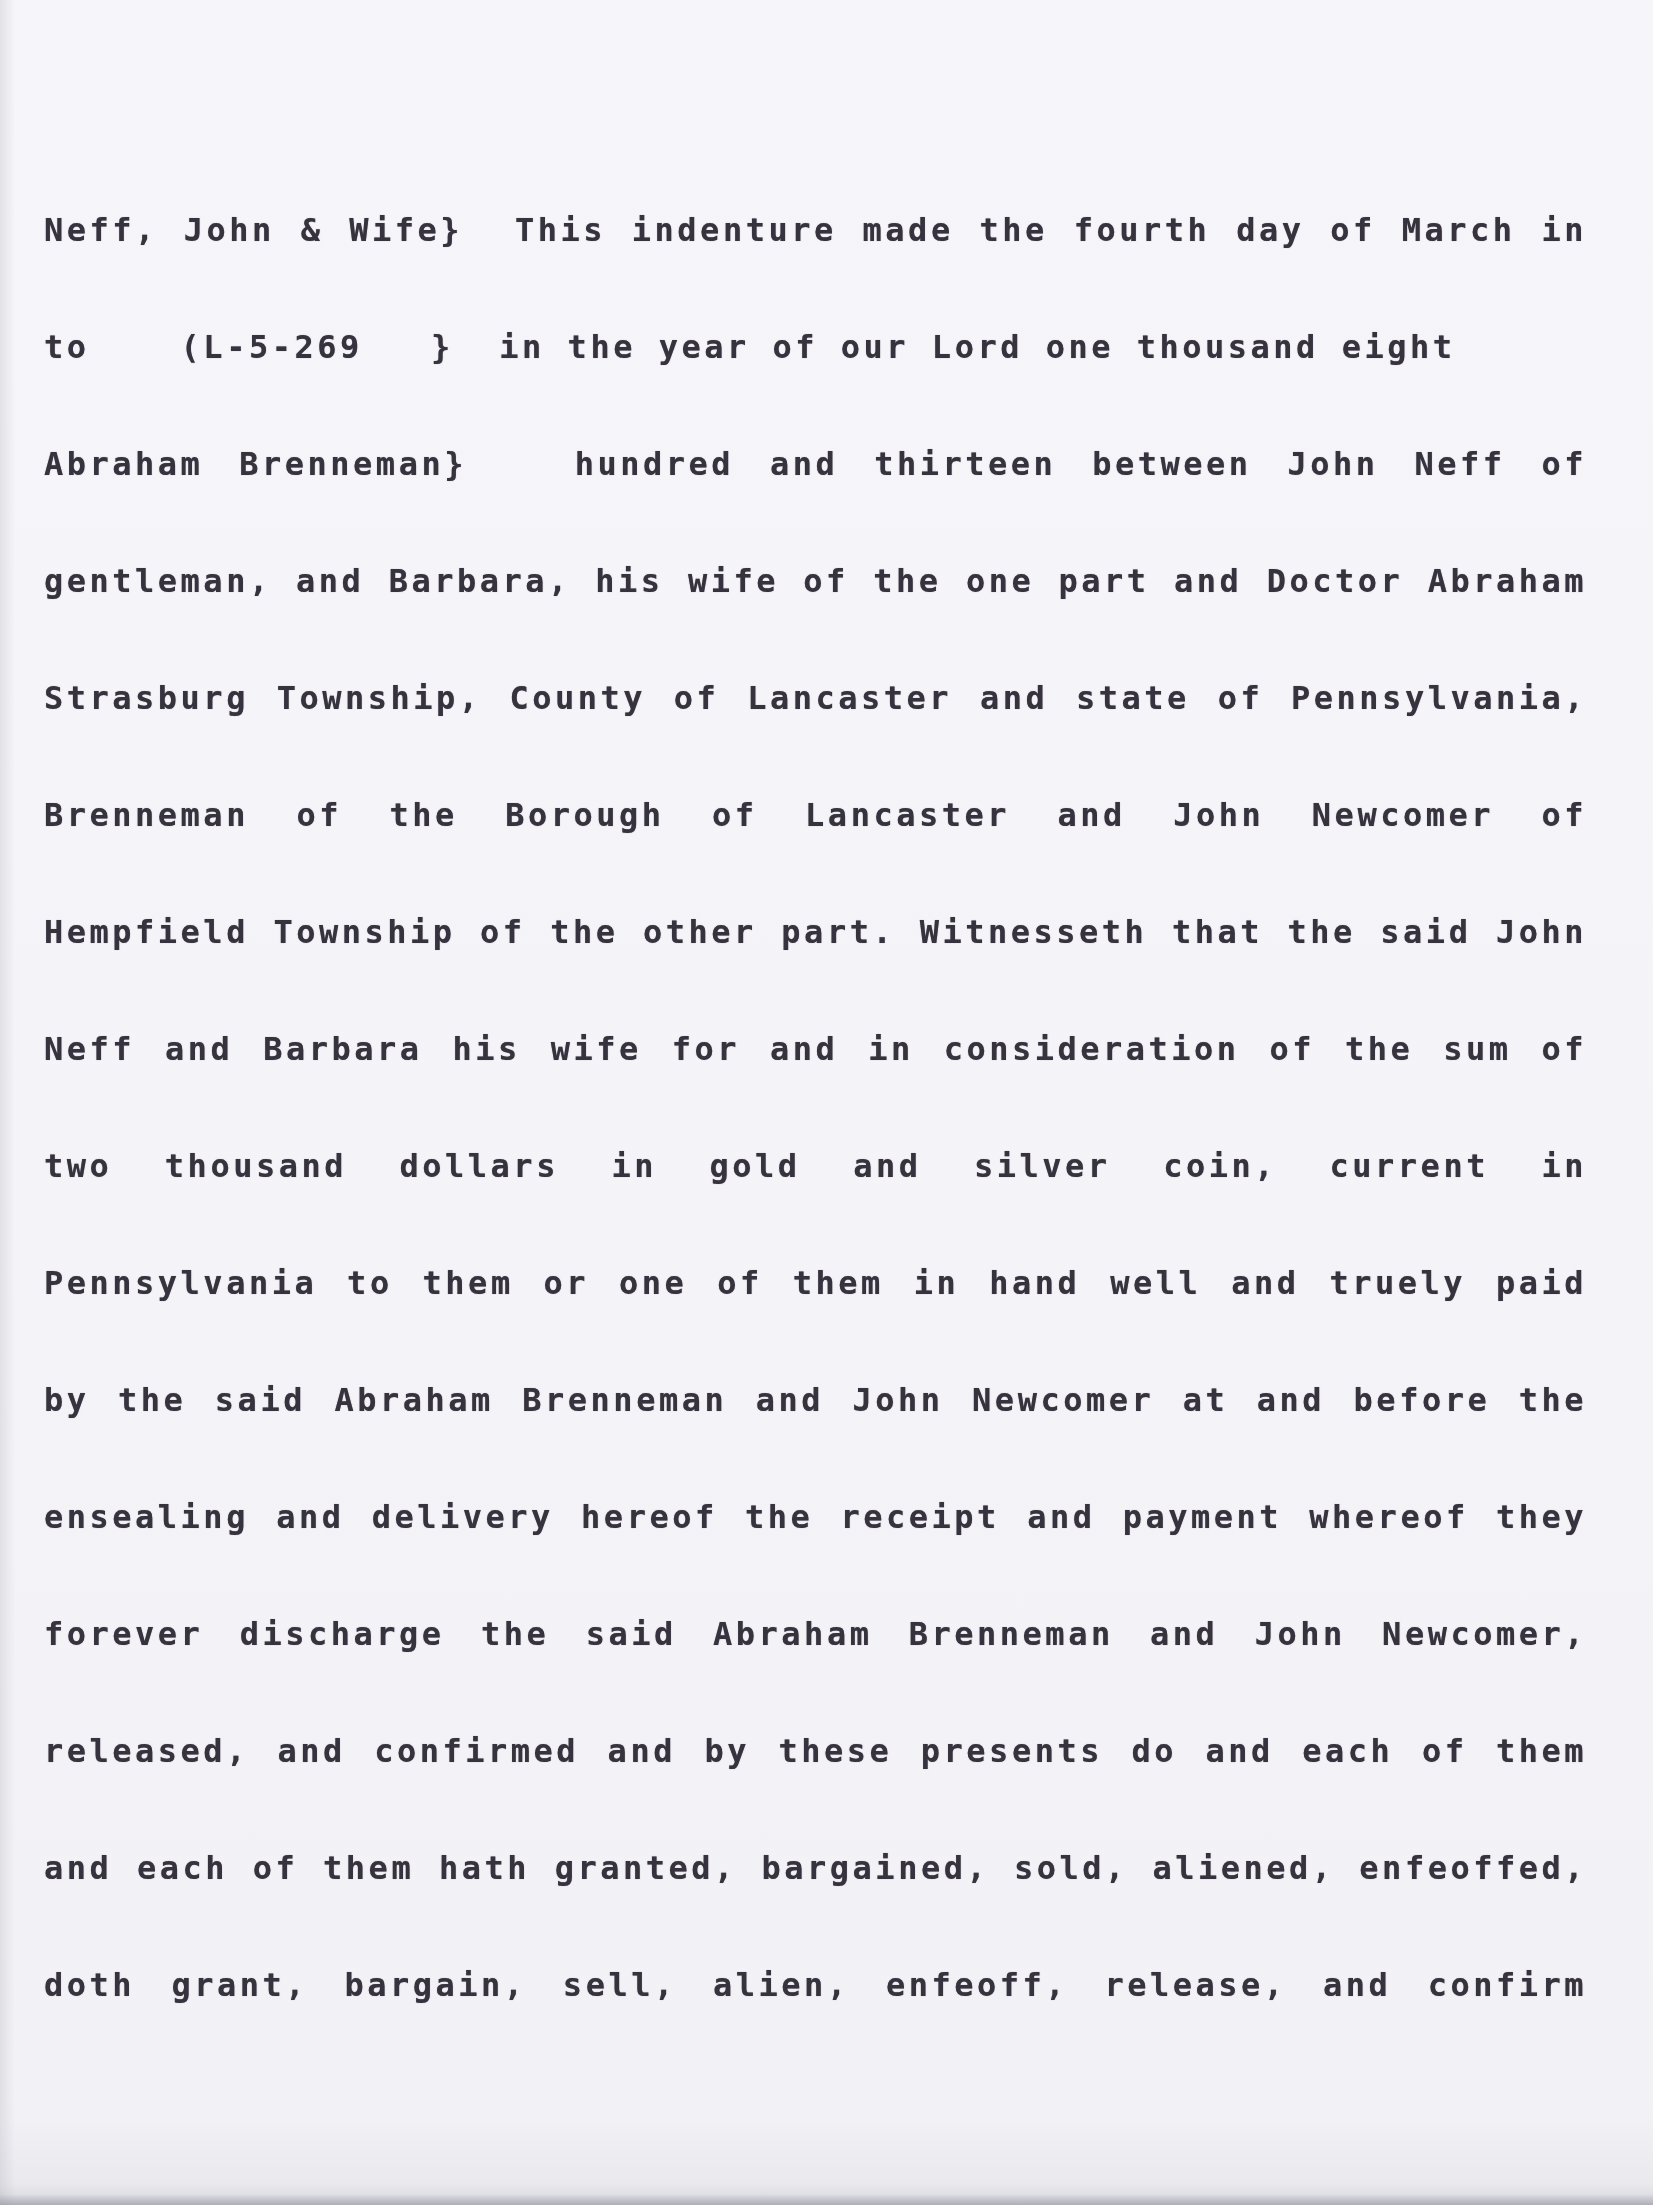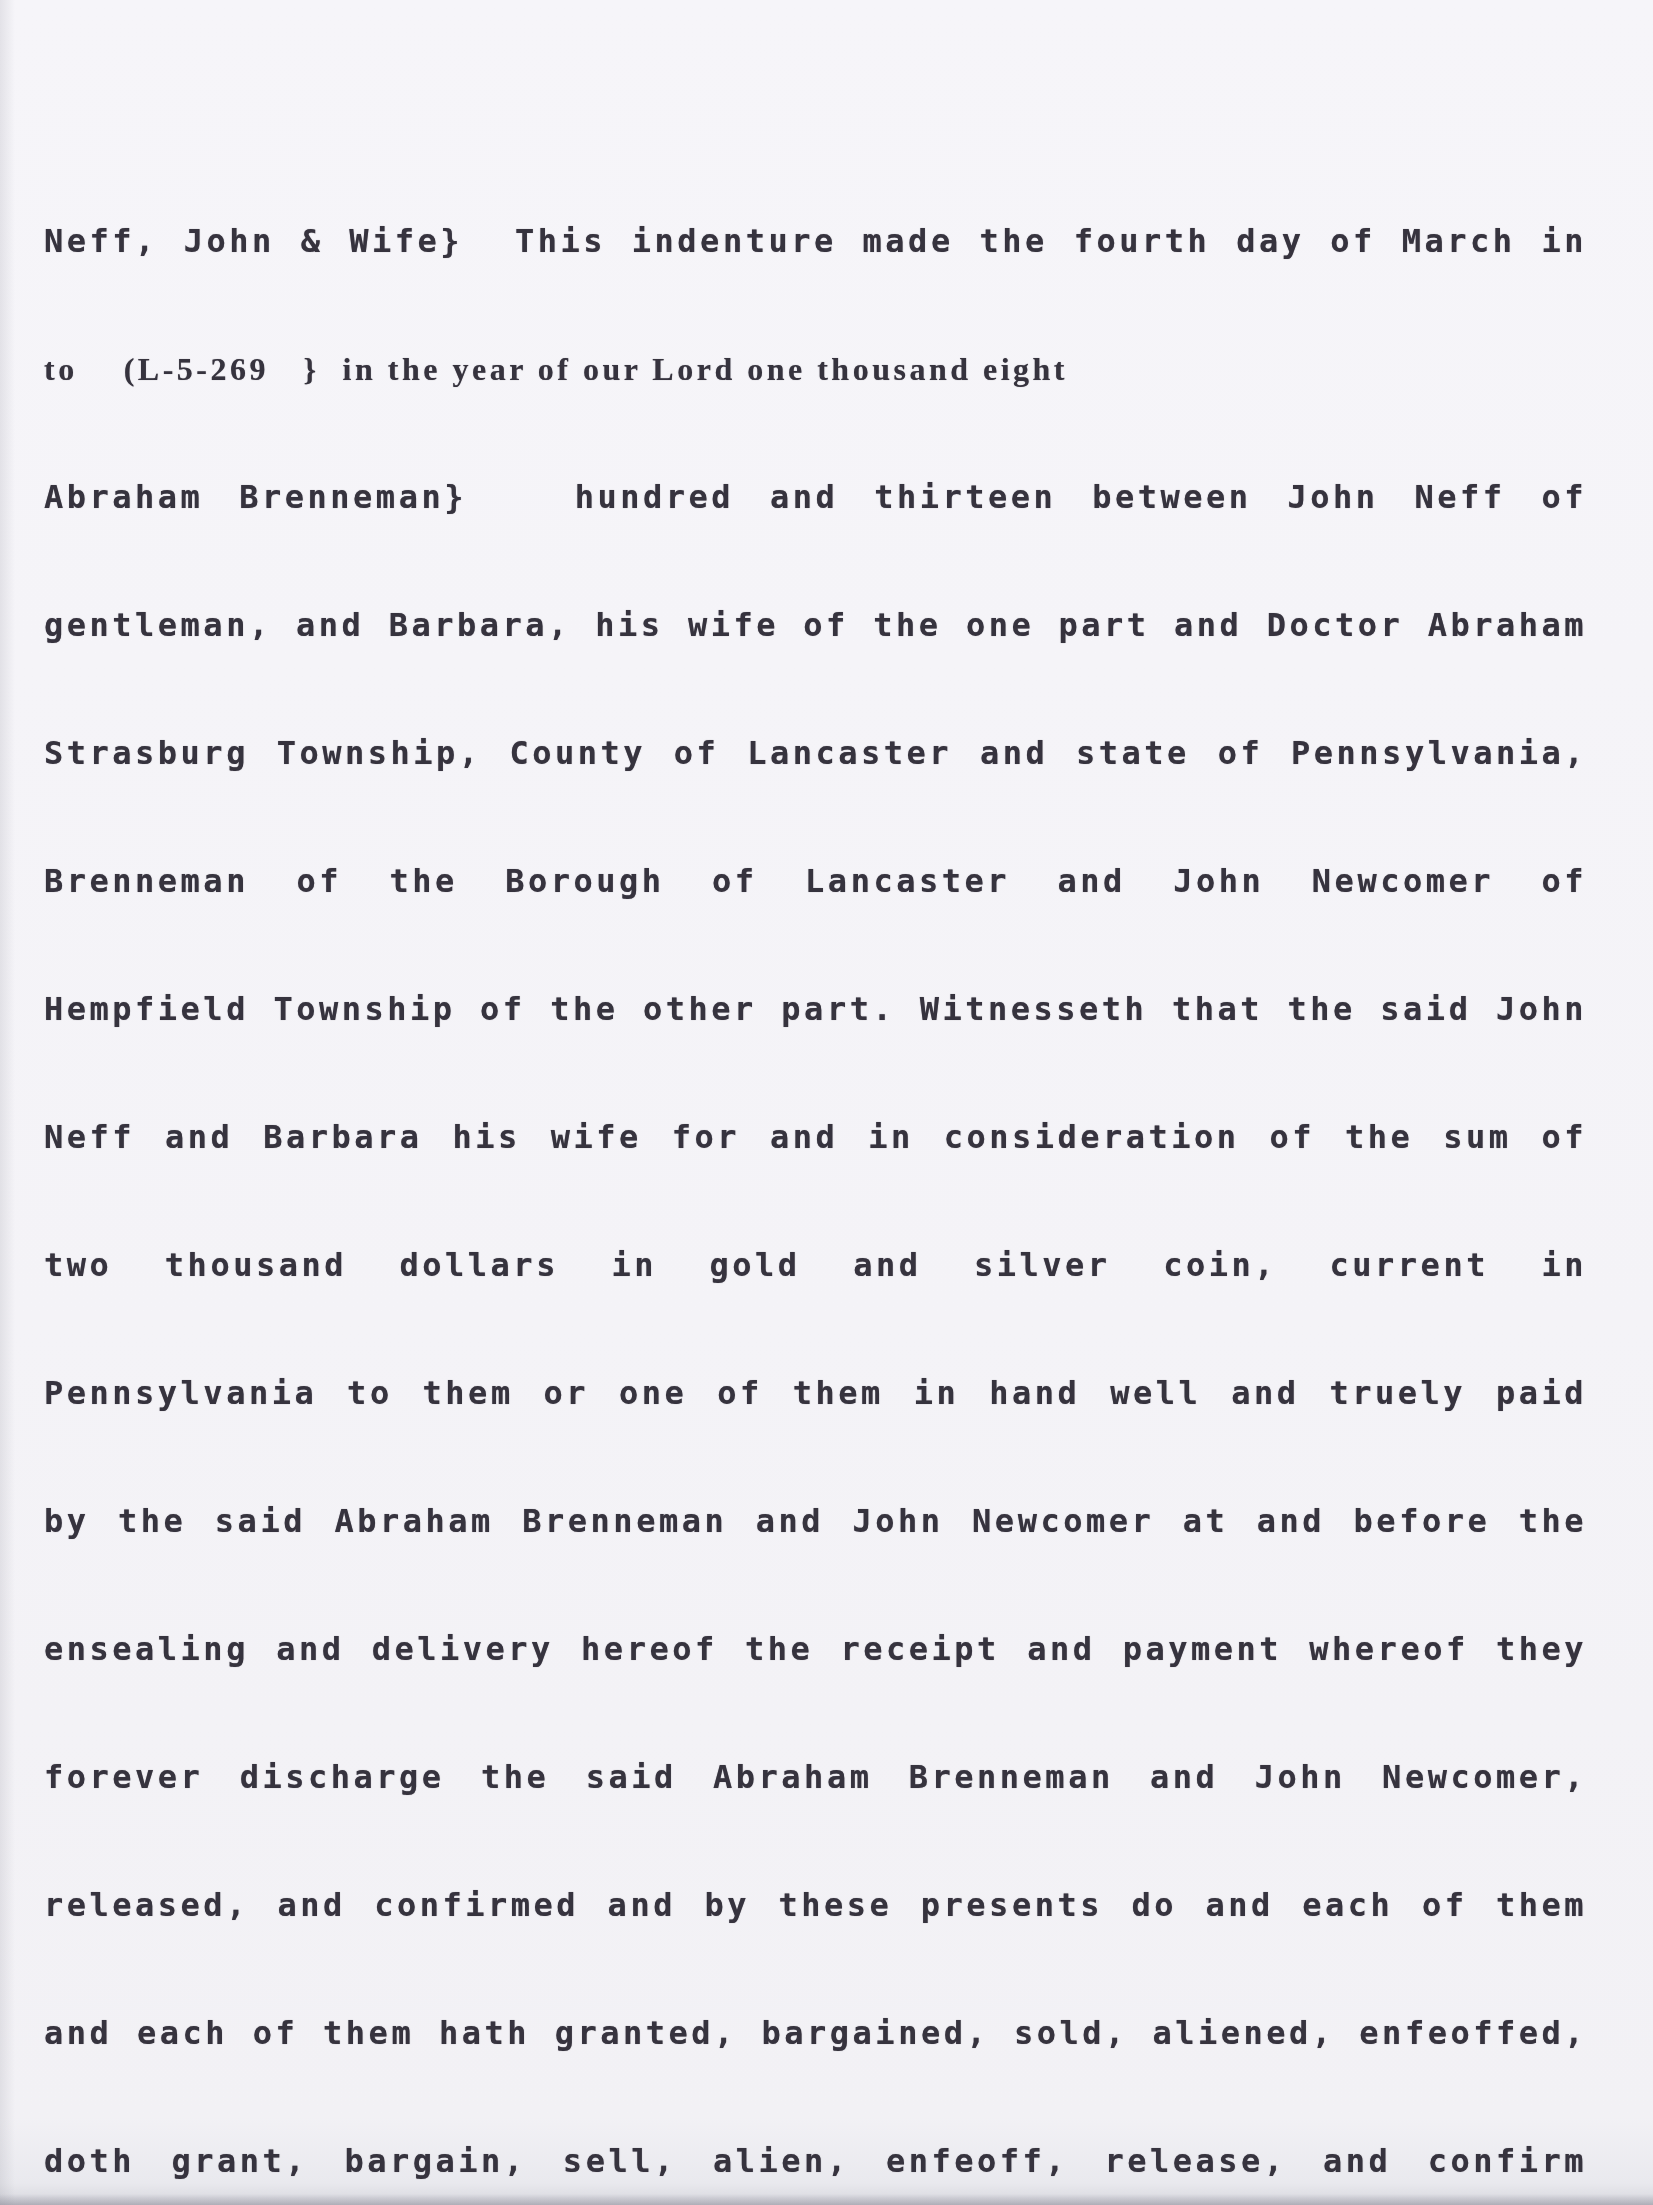--- a/index.html
+++ b/index.html
@@ -42,26 +42,24 @@
     letter-spacing: 3.5px;
     white-space: pre-wrap;
     text-shadow: 0 0 0.9px rgba(54, 51, 62, 0.55);
   }
   .line {
     height: 39px;
     text-align: justify;
     text-align-last: justify;
     text-justify: inter-word;
     overflow: visible;
-    margin-top: 11px;
   }
   .line.nj {
     text-align: center;
     text-align-last: left;
-    font-family: Liberation Serif, serif;
   }
 </style>
 </head>
 <body>
 
 <div class="page">
   <div class="deed-text">
 
     <div>
       <div class="line">Neff, John &amp; Wife}  This indenture made the fourth day of March in</div>

